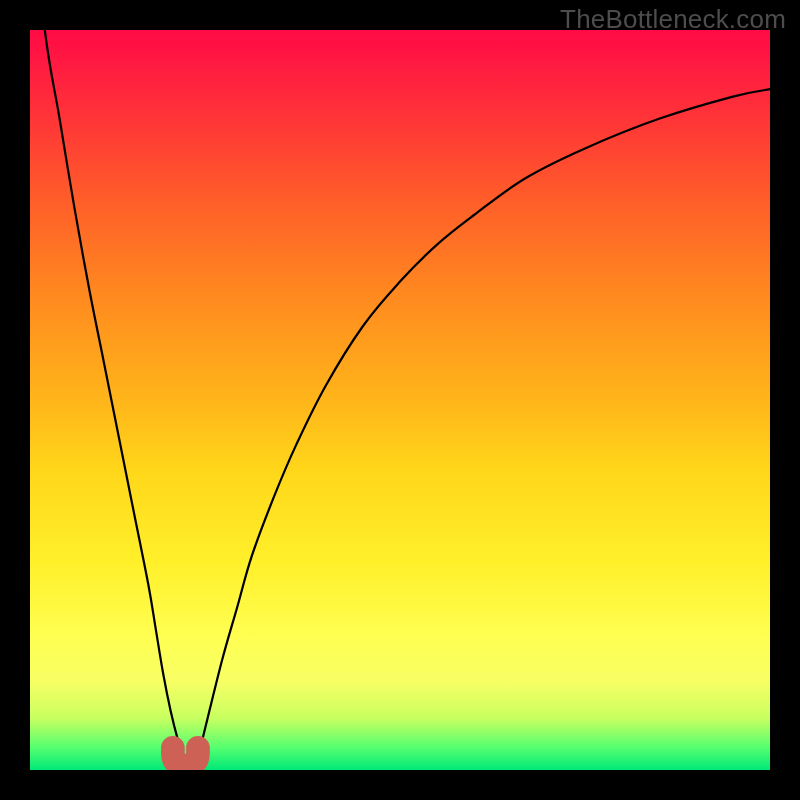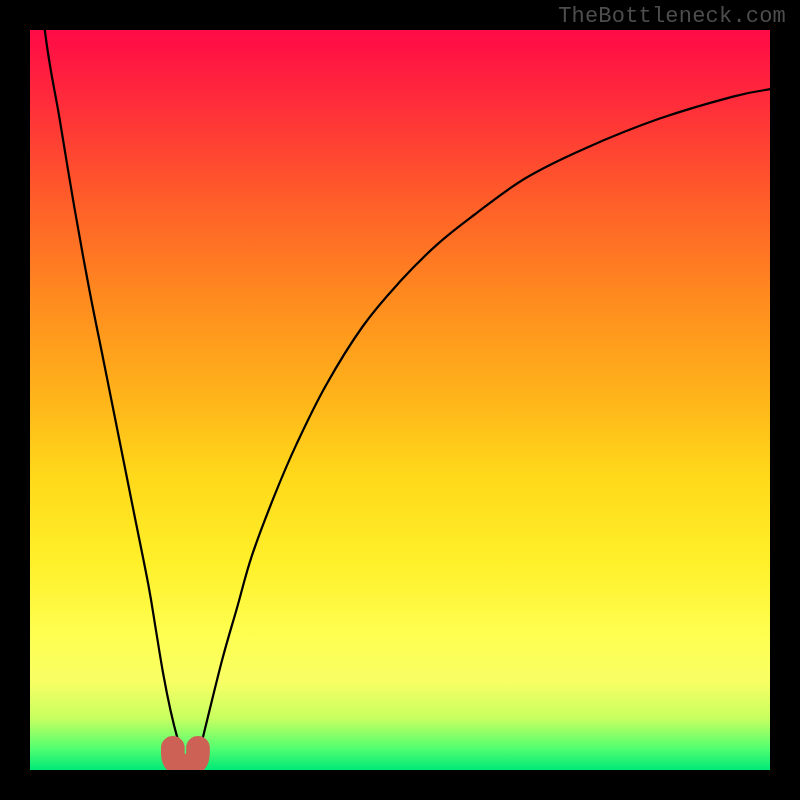--- a/index.html
+++ b/index.html
@@ -58,23 +58,22 @@
     fill: none;
     stroke-width: 0.3;
     stroke-linecap: round;
     stroke-linejoin: round;
   }
   .watermark {
     position: absolute;
     top: 4px;
     right: 14px;
     color: #4d4d4d;
-    font-size: 22px;
+    font-size: 26px;
     letter-spacing: 0.2px;
-    font-family: Liberation Mono, monospace;
   }
 </style>
 </head>
 <body>
 
 <div class="frame">
   <div class="plot">
     <svg viewBox="0 0 100 100" preserveAspectRatio="none">
       <path id="curve-path" class="curve" d="M 0.00 -20.00 C 0.36 -16.40, 1.28 -5.76, 2.00 0.00 C 2.72 5.76, 3.28 7.68, 4.00 12.00 C 4.72 16.32, 5.28 19.86, 6.00 24.00 C 6.72 28.14, 7.28 31.22, 8.00 35.00 C 8.72 38.78, 9.28 41.40, 10.00 45.00 C 10.72 48.60, 11.28 51.40, 12.00 55.00 C 12.72 58.60, 13.28 61.40, 14.00 65.00 C 14.72 68.60, 15.46 72.12, 16.00 75.00 C 16.54 77.88, 16.64 78.84, 17.00 81.00 C 17.36 83.16, 17.64 85.02, 18.00 87.00 C 18.36 88.98, 18.64 90.38, 19.00 92.00 C 19.36 93.62, 19.68 94.83, 20.00 96.00 C 20.32 97.17, 20.53 97.85, 20.80 98.50 C 21.07 99.15, 21.23 99.51, 21.50 99.60 C 21.77 99.69, 22.03 99.47, 22.30 99.00 C 22.57 98.53, 22.69 98.08, 23.00 97.00 C 23.31 95.92, 23.46 95.16, 24.00 93.00 C 24.54 90.84, 25.28 87.70, 26.00 85.00 C 26.72 82.30, 27.28 80.52, 28.00 78.00 C 28.72 75.48, 29.10 73.70, 30.00 71.00 C 30.90 68.30, 31.92 65.70, 33.00 63.00 C 34.08 60.30, 34.74 58.70, 36.00 56.00 C 37.26 53.30, 38.38 50.88, 40.00 48.00 C 41.62 45.12, 43.20 42.52, 45.00 40.00 C 46.80 37.48, 48.20 35.98, 50.00 34.00 C 51.80 32.02, 53.20 30.62, 55.00 29.00 C 56.80 27.38, 57.84 26.62, 60.00 25.00 C 62.16 23.38, 64.30 21.62, 67.00 20.00 C 69.70 18.38, 71.76 17.44, 75.00 16.00 C 78.24 14.56, 81.40 13.26, 85.00 12.00 C 88.60 10.74, 92.30 9.72, 95.00 9.00 C 97.70 8.28, 99.10 8.18, 100.00 8.00"></path>
       <path id="marker-path" class="marker" d="M 19.30 97.00 L 19.30 97.70 Q 19.30 99.40 21.00 99.40 L 21.00 99.40 Q 22.70 99.40 22.70 97.70 L 22.70 97.00"></path>

